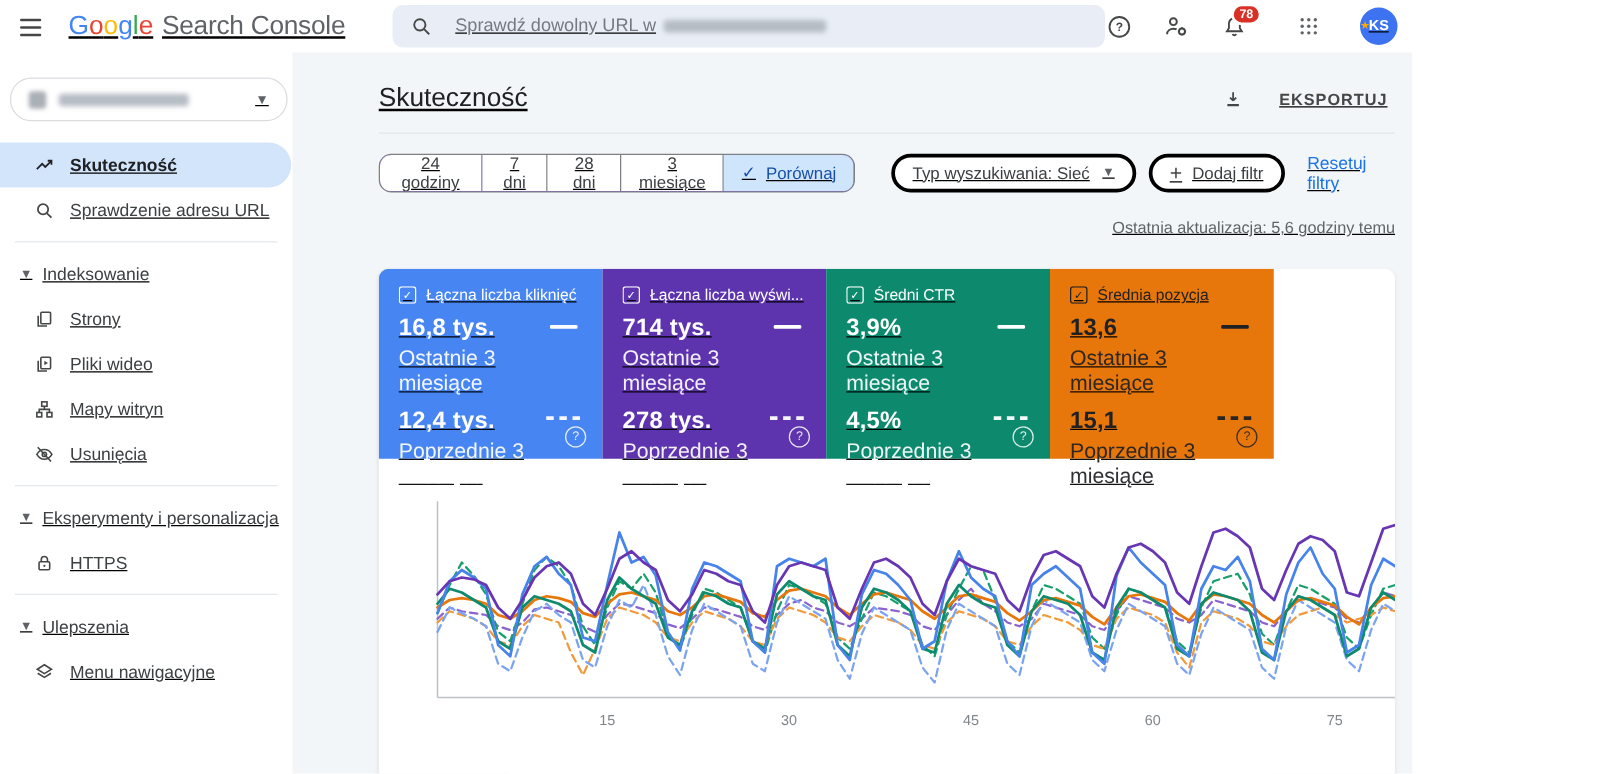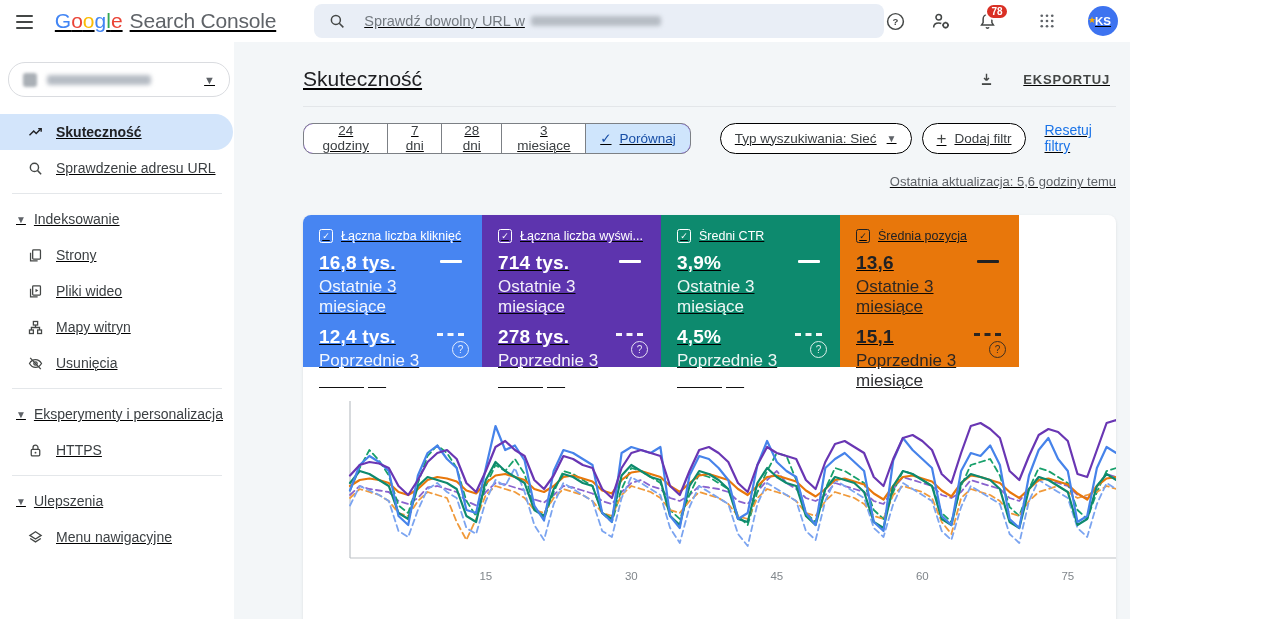--- a/index.html
+++ b/index.html
@@ -46,21 +46,21 @@
   .page-title{font-size:21px;font-weight:400;color:#202124;margin:0;}
   .export-btn{margin-left:auto;display:flex;align-items:center;gap:28px;background:none;border:none;cursor:pointer;color:#444746;font-size:13px;font-weight:700;letter-spacing:.8px;font-family:inherit;}
   .h-divider{height:1px;background:#e3e6e9;margin-top:10px;}
 
   
   .filter-row{margin-top:15px;display:flex;align-items:center;}
   .seg-group{display:flex;border:1px solid #7c8085;border-radius:10px;overflow:hidden;background:#6d28d9;height:31px;box-sizing:border-box;}
   .seg{border:none;background:#fff;font-family:inherit;font-size:13.5px;color:#3c4043;padding:0 14px;cursor:pointer;border-right:1px solid #7c8085;display:flex;align-items:center;gap:8px;}
   .seg:last-child{border-right:none;}
   .seg.selected{background:#cfe5fc;color:#174ea6;font-weight:500;}
-  .pill{height:31px;box-sizing:border-box;border:1px solid #000000;border-radius:16px;background:#fff;display:flex;align-items:center;gap:8px;padding:0 14px;font-family:inherit;font-size:13.5px;color:#3c4043;cursor:pointer;white-space:nowrap;}
+  .pill{height:31px;box-sizing:border-box;border:3px solid #000000;border-radius:16px;background:#fff;display:flex;align-items:center;gap:8px;padding:0 14px;font-family:inherit;font-size:13.5px;color:#3c4043;cursor:pointer;white-space:nowrap;}
   .pill .caret{color:#5f6368;font-size:10px;margin-left:2px;}
   .pill .plus{font-size:17px;color:#444746;font-weight:400;line-height:1;}
   .pill-search{margin-left:29px;}
   .pill-add{margin-left:10px;}
   .reset-link{margin-left:18px;color:#1a73e8;font-size:14px;font-weight:500;cursor:pointer;text-decoration:none;}
   .last-update{margin-top:20px;text-align:right;color:#5f6368;font-size:13px;height:16px;}
 
   
   .panel{margin-top:25px;background:#fff;border-radius:8px;box-shadow:0 1px 3px rgba(60,64,67,.12);height:430px;overflow:hidden;}
   .cards{display:flex;}

